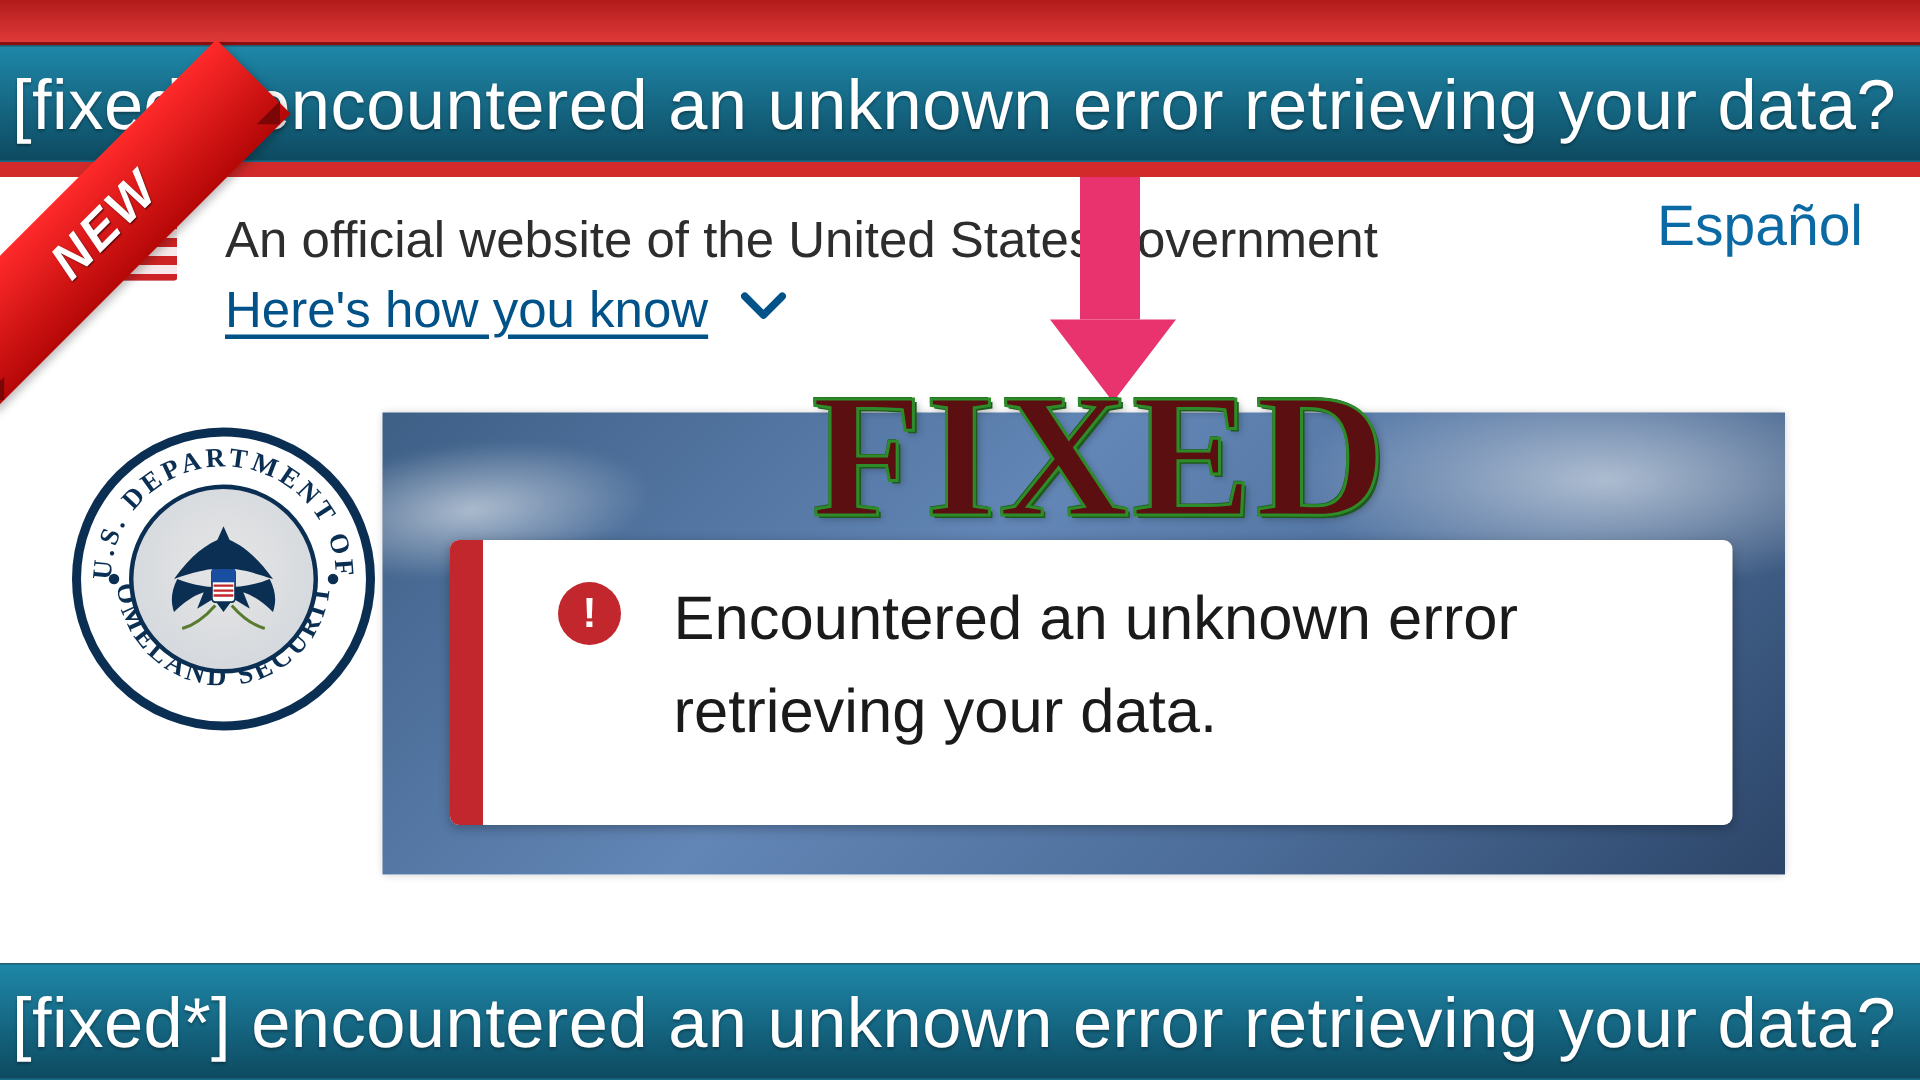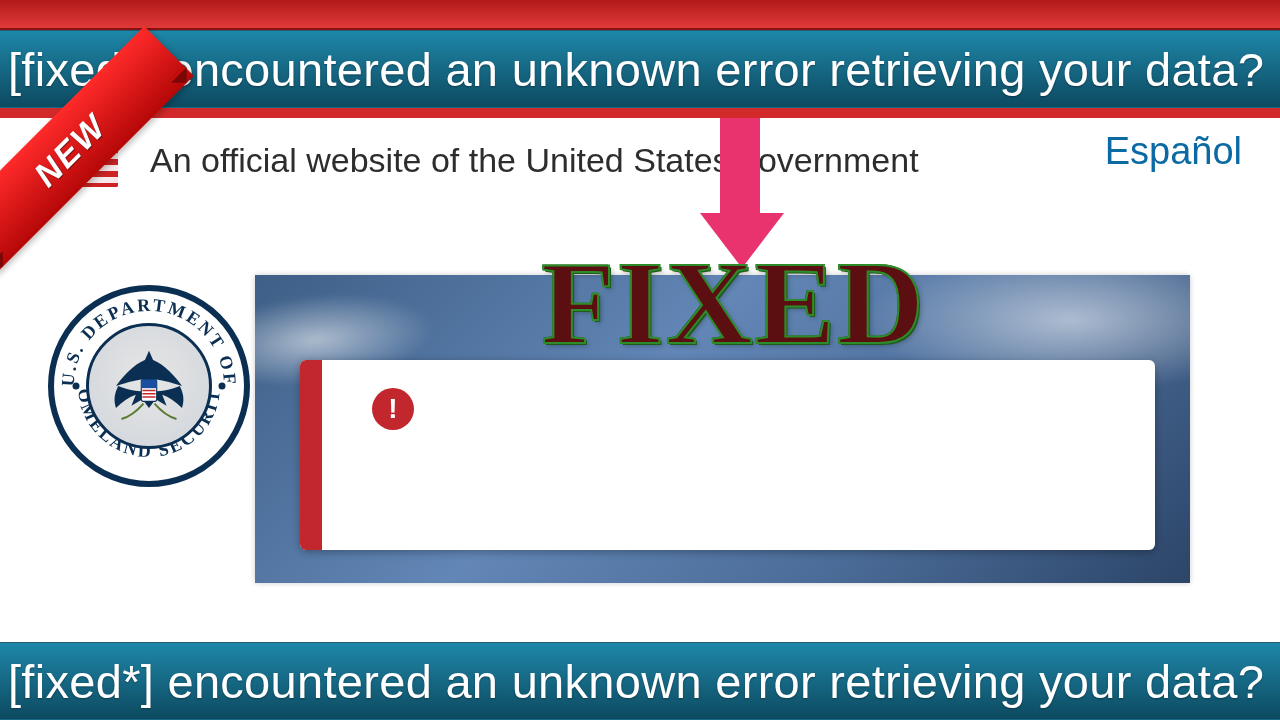--- a/index.html
+++ b/index.html
@@ -320,20 +320,28 @@
   <span>NEW</span>
 </div>
 
 <div class="gov-header">
   <div class="flag-icon">
     <div class="stripes"></div>
     <div class="canton"></div>
   </div>
   <div class="gov-text">
     <div class="line1">An official website of the United States government</div>
+    <div class="line2">
+      <span class="how-link">Here's how you know</span>
+      <span class="chev">
+        <svg viewBox="0 0 24 16">
+            <path d="M2 2 L12 12 L22 2" fill="none" stroke="#005288" stroke-width="4" stroke-linecap="round" stroke-linejoin="round"></path>
+          </svg>
+      </span>
+    </div>
   </div>
   <div class="espanol">Español</div>
 </div>
 
 <div class="arrow">
   <div class="shaft"></div>
   <div class="head"></div>
 </div>
 
 <div class="fixed-stamp">FIXED</div>
@@ -374,19 +382,20 @@
   </div>
 </div>
 
 <div class="sky-block">
   <div class="error-card">
     <div class="redbar"></div>
     <div class="content">
       <div class="error-icon">
         <span>!</span>
       </div>
+      <div class="error-text">Encountered an unknown error retrieving your data.</div>
     </div>
   </div>
 </div>
 
 <div class="title-banner bottom">
   <span>[fixed*] encountered an unknown error retrieving your data?</span>
 </div>
 
 </body></html>

